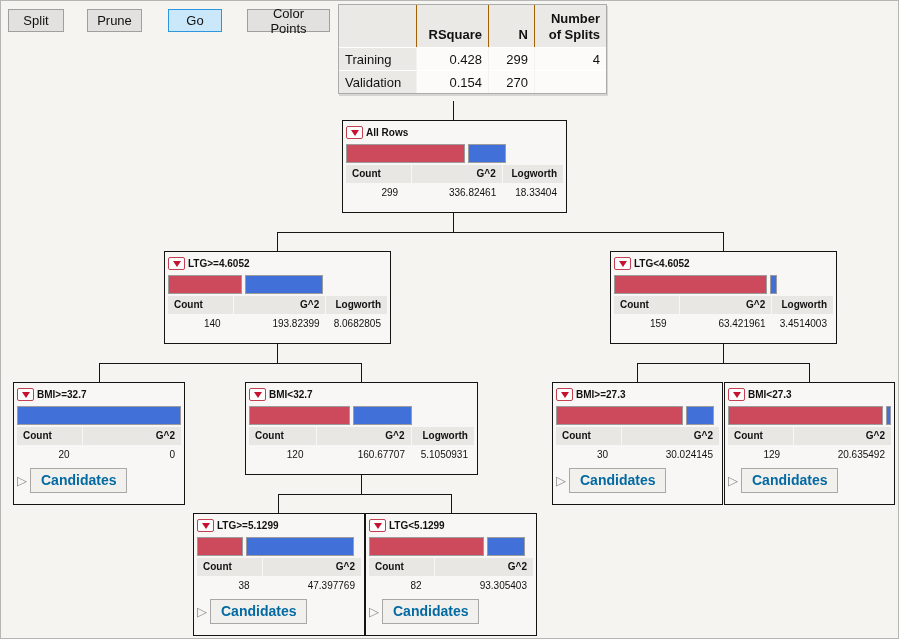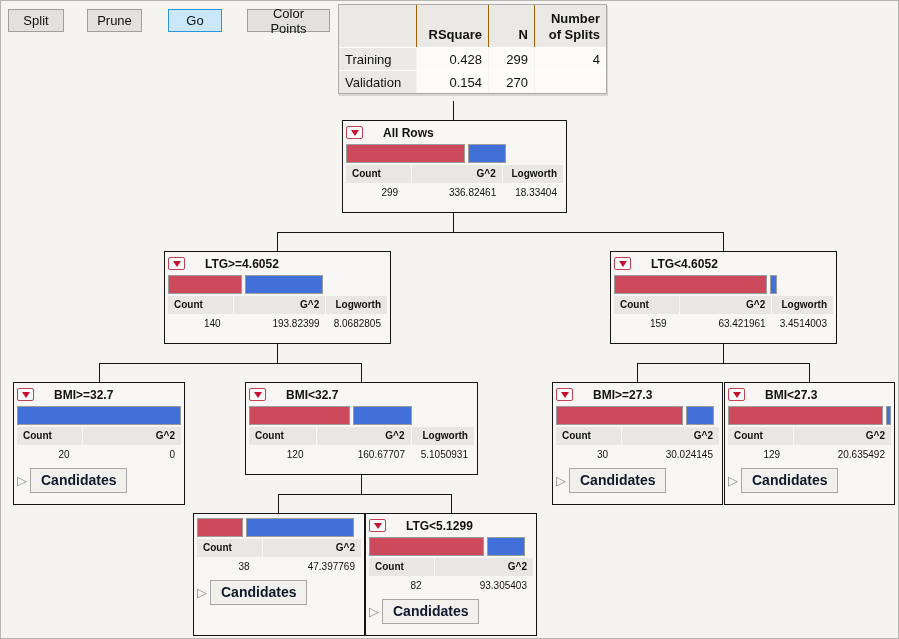--- a/index.html
+++ b/index.html
@@ -37,21 +37,21 @@
   .sc.val{height:23px;display:flex;align-items:center;justify-content:flex-end;border-top:1px solid #fff;border-left:1px solid #f3f2ef;}
   
   .conn{position:absolute;background:#151515;}
   .conn.v{width:1px;}
   .conn.h{height:1px;}
   
   .node{
     position:absolute;box-sizing:border-box;border:1px solid #141414;
     background:#f8f7f5;padding:2px 3px;
   }
-  .node-title{display:flex;align-items:center;gap:20px;height:19px;font-weight:bold;font-size:12px;}
+  .node-title{display:flex;align-items:center;gap:3px;height:19px;font-weight:bold;font-size:10px;}
   .rt-icon{
     width:15px;height:11px;flex:0 0 auto;background:#fdfdfd;border:1px solid #c2404f;
     border-radius:2px;display:inline-flex;align-items:center;justify-content:center;cursor:pointer;
   }
   .rt-tri{width:0;height:0;border-left:4px solid transparent;border-right:4px solid transparent;border-top:6px solid #c41230;}
   .bar-strip{height:19px;margin:2px 0;display:flex;gap:3px;}
   .bar{box-sizing:border-box;border:1px solid #9c9c9c;height:100%;}
   .bar.red{background:var(--bar-red);}
   .bar.blue{background:var(--bar-blue);}
   .cols{display:flex;font-size:10px;line-height:1;}
@@ -60,21 +60,21 @@
   .cols.vals .c{padding:5px 6px 2px;box-sizing:border-box;}
   .c{white-space:nowrap;overflow:hidden;}
   .c.num{text-align:right;}
   .node-3col .c1{width:30%;} .node-3col .c2{width:42%;} .node-3col .c3{width:28%;}
   .node-2col .c1{width:40%;} .node-2col .c2{width:60%;}
   .cols.vals .c1{padding-right:13px;}
   .cand{display:flex;align-items:center;gap:3px;margin-top:6px;}
   .disc{color:#8a8a8a;font-size:13px;line-height:1;cursor:pointer;}
   .cand-btn{
     border:1px solid #a8a8a8;background:#f1f0ed;font-weight:bold;font-size:14px;
-    font-family:"Liberation Sans",sans-serif;padding:3px 10px 4px;color:#0f172a;cursor:pointer;
+    font-family:"Liberation Sans",sans-serif;padding:3px 10px 4px;color:#0369a1;cursor:pointer;
   }
   
   #n0{left:341px;top:119px;width:225px;height:93px;}
   #n1{left:163px;top:250px;width:227px;height:93px;}
   #n2{left:609px;top:250px;width:227px;height:93px;}
   #n3{left:12px; top:381px;width:172px;height:123px;}
   #n4{left:244px;top:381px;width:233px;height:93px;}
   #n5{left:551px;top:381px;width:171px;height:123px;}
   #n6{left:723px;top:381px;width:171px;height:123px;}
   #n7{left:192px;top:512px;width:172px;height:123px;}
@@ -286,20 +286,26 @@
     <span class="c c1 num">129</span>
     <span class="c c2 num">20.635492</span>
   </div>
   <div class="cand">
     <span class="disc">▷</span>
     <button class="cand-btn">Candidates</button>
   </div>
 </div>
 
 <div class="node node-2col" id="n7">
+  <div class="node-title">
+    <span class="rt-icon">
+        <span class="rt-tri"></span>
+      </span>
+    <span>LTG&gt;=5.1299</span>
+  </div>
   <div class="bar-strip">
     <span class="bar red" style="width: 28%;"></span>
     <span class="bar blue" style="width: 66%;"></span>
   </div>
   <div class="cols head">
     <span class="c c1">Count</span>
     <span class="c c2 num">G^2</span>
   </div>
   <div class="cols vals">
     <span class="c c1 num">38</span>

